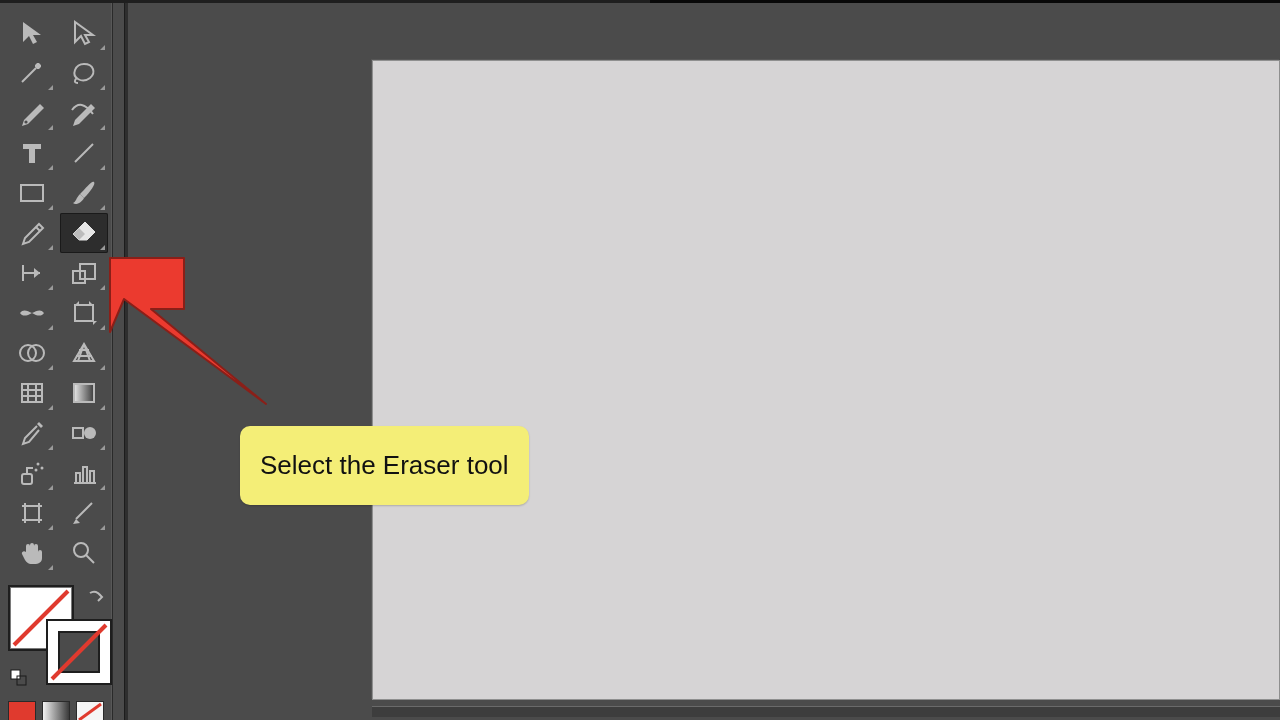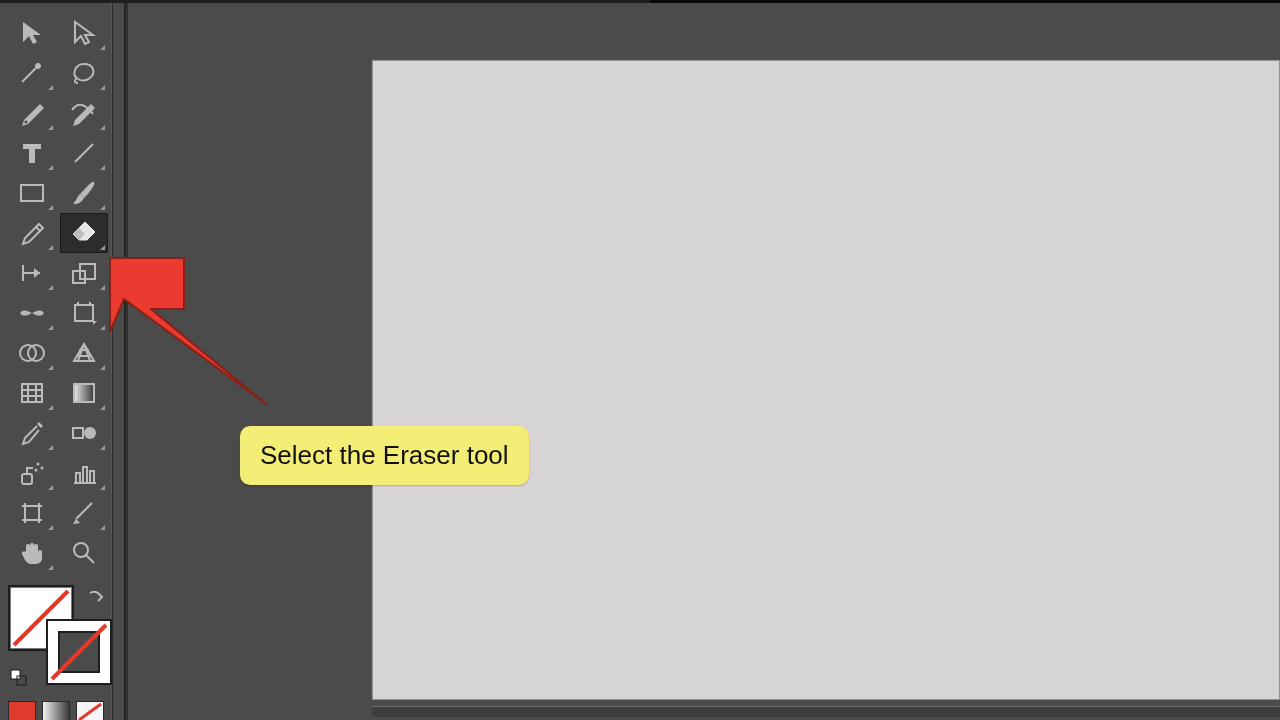--- a/index.html
+++ b/index.html
@@ -120,21 +120,21 @@
   .canvas-shadow{
     position:absolute;left:372px;top:706px;right:0;height:10px;
     background:#3d3d3d;border-top:1px solid #6a6a6a;
   }
 
   
   .callout{
     position:absolute;
     background:var(--callout-bg);
     border-radius:10px;
-    padding:14px 20px;
+    padding:24px 20px;
     font-size:26px;
     color:#111;
     box-shadow:0 1px 2px rgba(0,0,0,.2);
     white-space:nowrap;
   }
 
   .annotation-arrow{
     position:absolute;left:106px;top:254px;
     width:170px;height:160px;
     pointer-events:none;

